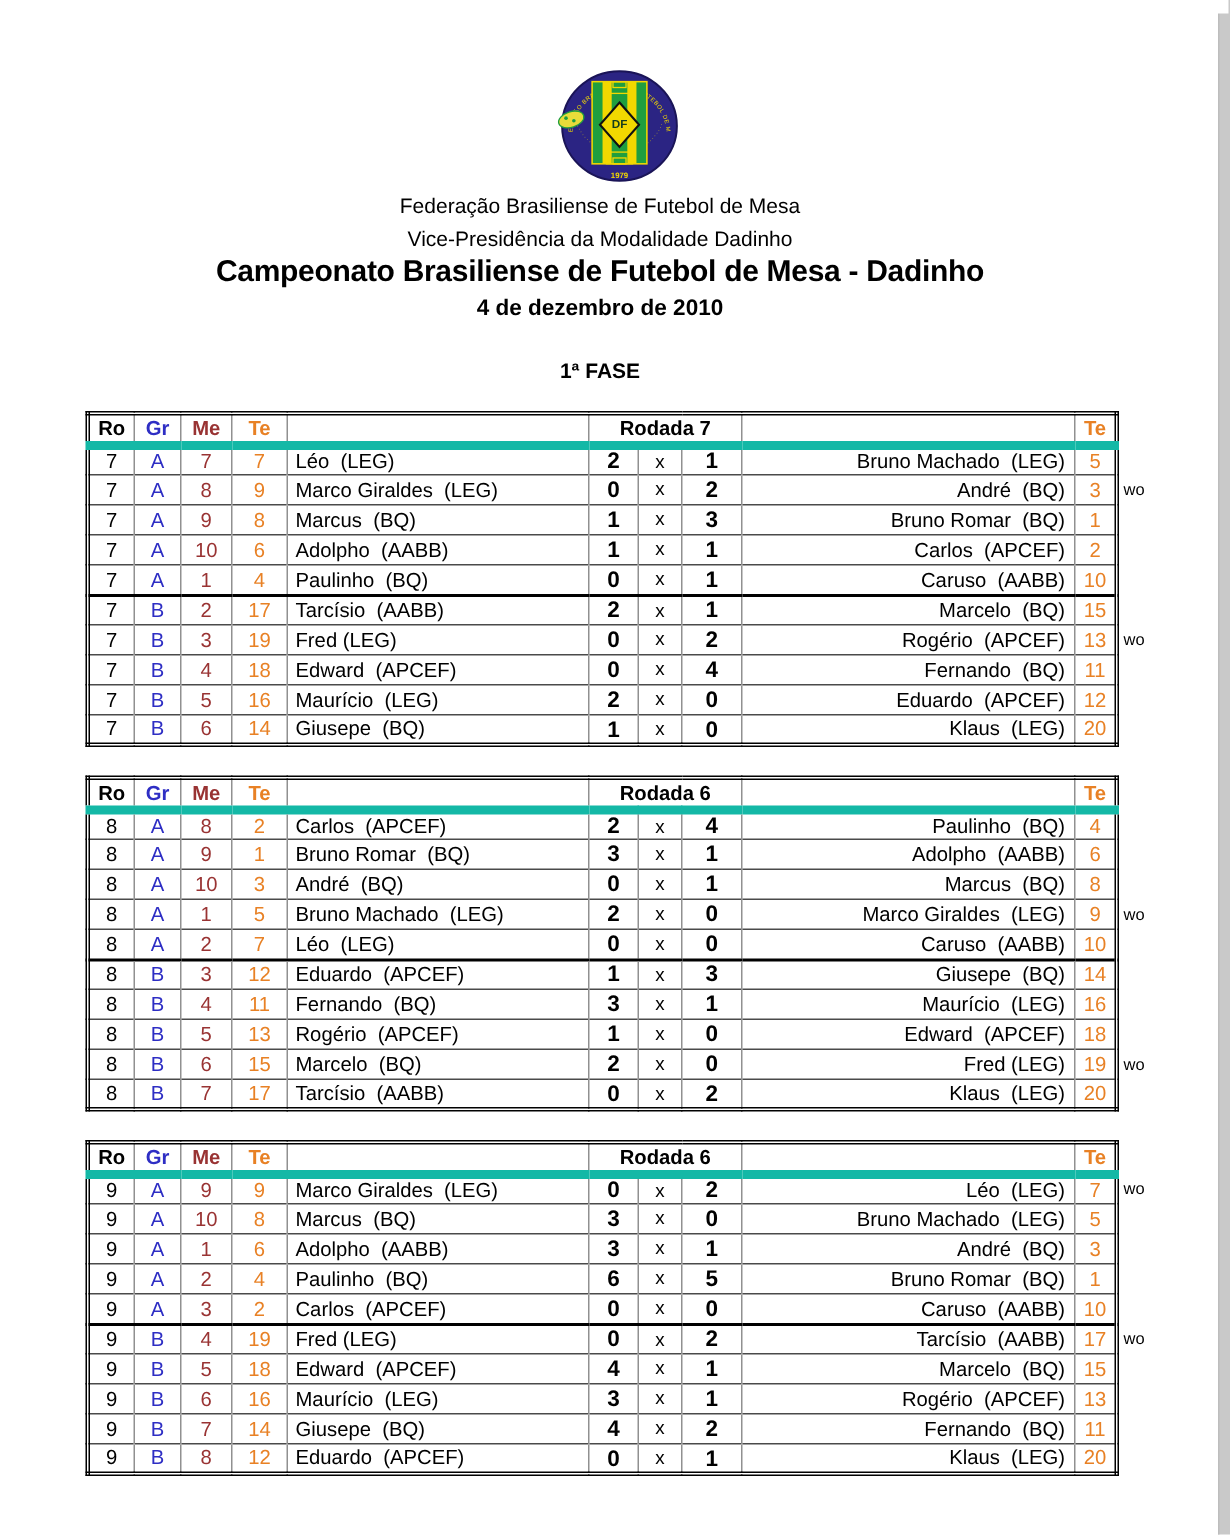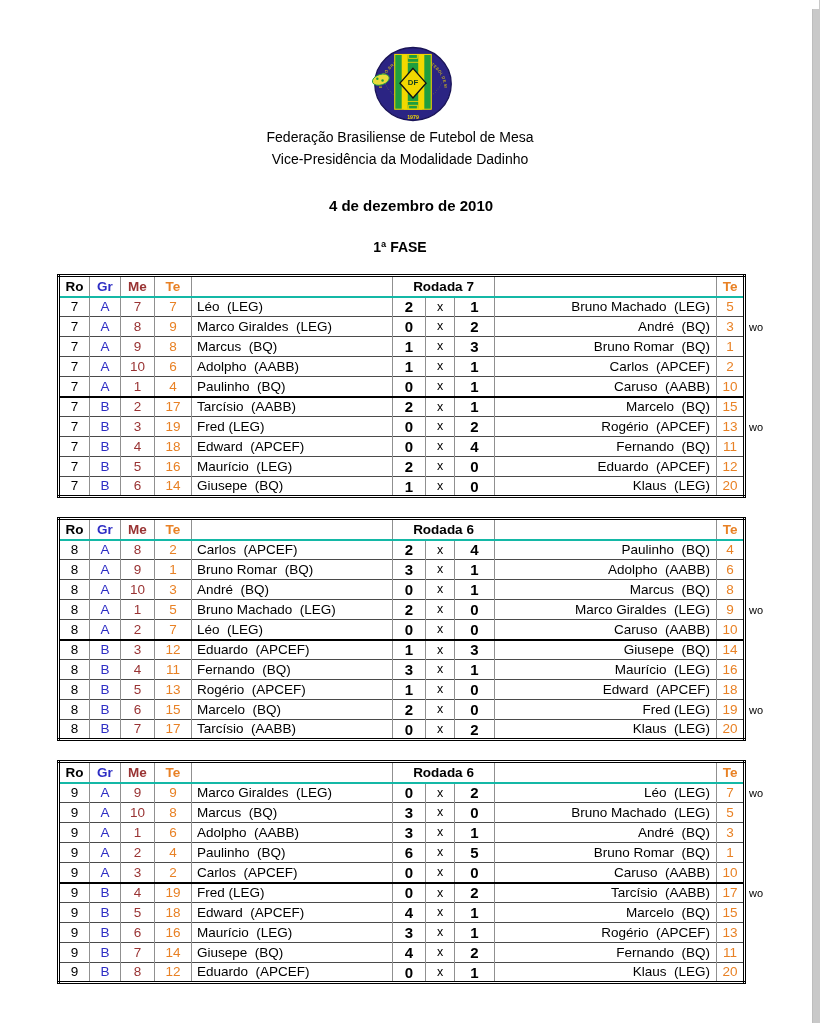--- a/index.html
+++ b/index.html
@@ -10,31 +10,31 @@
   .doc{position:absolute;left:0;top:0;width:813px;height:1023px;}
   
   .edge-strip{position:absolute;right:0;top:0;width:7px;height:1023px;background:#c9c9c9;border-left:1px solid #bdbdbd;}
   .edge-notch{position:absolute;right:1px;top:0;width:9px;height:9px;background:#ffffff;}
   
   .logo{position:absolute;left:368px;top:44px;width:90px;height:80px;}
   
   .org1{position:absolute;left:0;top:129px;width:800px;text-align:center;font-size:14px;}
   .org2{position:absolute;left:0;top:151px;width:800px;text-align:center;font-size:14px;}
   .title{position:absolute;left:0;top:170px;width:800px;text-align:center;font-size:20px;font-weight:bold;letter-spacing:-0.2px;}
-  .date{position:absolute;left:11px;top:197px;width:800px;text-align:center;font-size:15px;font-weight:bold;}
+  .date{position:absolute;left:0;top:197px;width:800px;text-align:center;font-size:15px;font-weight:bold;}
   .phase{position:absolute;left:0;top:239px;width:800px;text-align:center;font-size:14px;font-weight:bold;}
   
   .rounds{position:absolute;left:57px;top:274px;}
   .table-wrap{position:relative;margin-bottom:19px;}
   table{border-collapse:collapse;table-layout:fixed;width:686px;border:3px double #000;}
   td,th{padding:0;margin:0;overflow:hidden;line-height:1;vertical-align:middle;
         border-left:1px solid #909090;border-top:1px solid #4a4a4a;font-size:13.5px;}
   tr{height:20px;}
   thead tr{height:21px;}
-  thead th{border-bottom:2px solid #14b8a6;border-top:none;font-weight:bold;}
+  thead th{border-bottom:6px solid #14b8a6;border-top:none;font-weight:bold;}
   tr.group-sep td{border-top:2px solid #000;}
   td:first-child,th:first-child{border-left:none;}
   .h-ro{color:#000;}
   .h-gr,.c-gr{color:#2e2ec4;}
   .h-me,.c-me{color:#993333;}
   .h-te,.c-te,.h-te2,.c-te2{color:#e88125;}
   .h-rodada{color:#000;text-align:center;}
   .c-ro,.c-gr,.c-me,.c-te,.c-te2{text-align:center;}
   .c-p1{text-align:left;padding-left:5px;white-space:pre;}
   .c-p2{text-align:right;padding-right:6px;white-space:pre;}
@@ -73,20 +73,21 @@
       <text x="50" y="47.5" text-anchor="middle" font-size="9" font-weight="bold" fill="#143d1d">DF</text>
       <ellipse cx="13" cy="41" rx="10" ry="6" fill="#e8dc3a" stroke="#1f9e3f" stroke-width="1" transform="rotate(-18 13 41)"></ellipse>
       <circle cx="9" cy="40" r="1.4" fill="#1f9e3f"></circle>
       <circle cx="15" cy="42" r="1.4" fill="#1f9e3f"></circle>
       <text x="50" y="86" text-anchor="middle" font-size="6" font-weight="bold" fill="#f2d800">1979</text>
     </svg>
   </div>
 
   <div class="org1">Federação Brasiliense de Futebol de Mesa</div>
   <div class="org2">Vice-Presidência da Modalidade Dadinho</div>
+  <div class="title">Campeonato Brasiliense de Futebol de Mesa - Dadinho</div>
   <div class="date">4 de dezembro de 2010</div>
   <div class="phase">1ª FASE</div>
 
   <div class="rounds" id="rounds">
       <div class="table-wrap">
         <table>
           <colgroup>
             <col style="width: 31px;">
             <col style="width: 31px;">
             <col style="width: 34px;">

